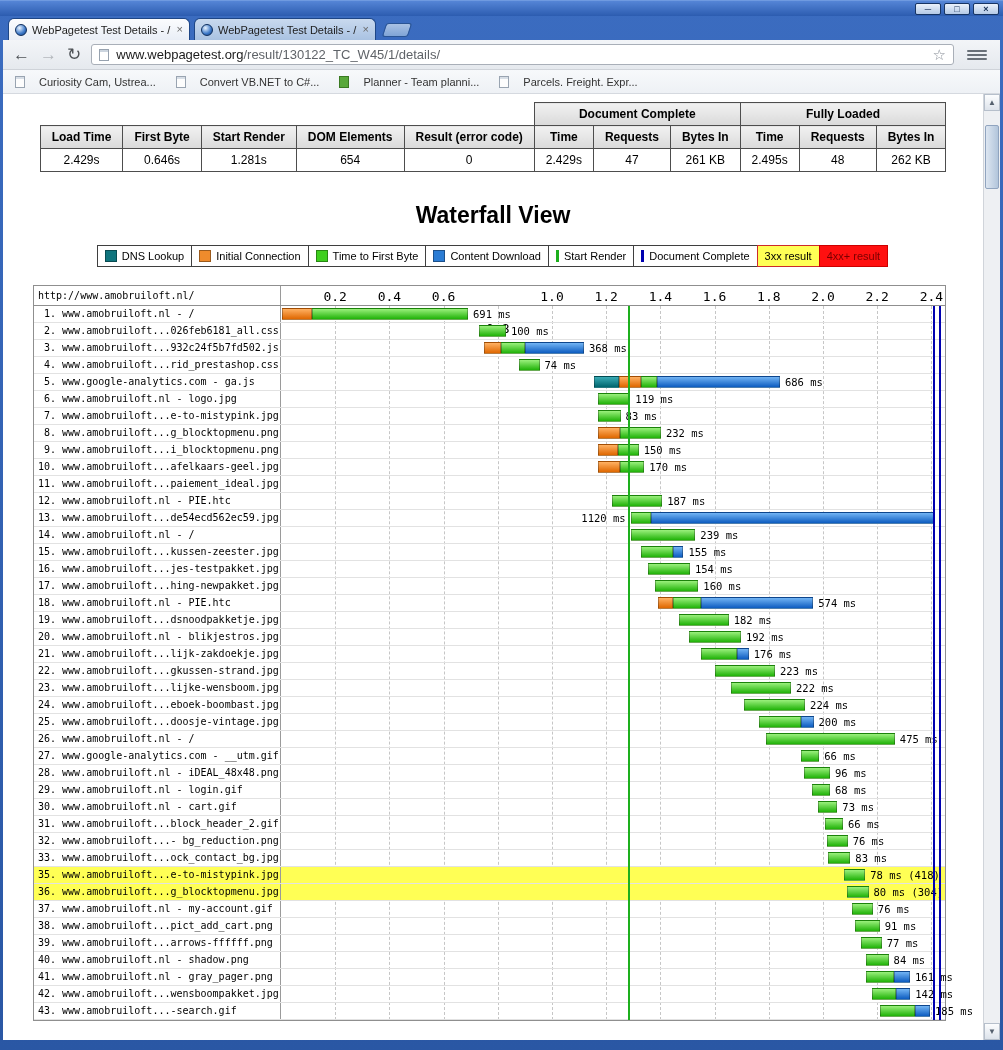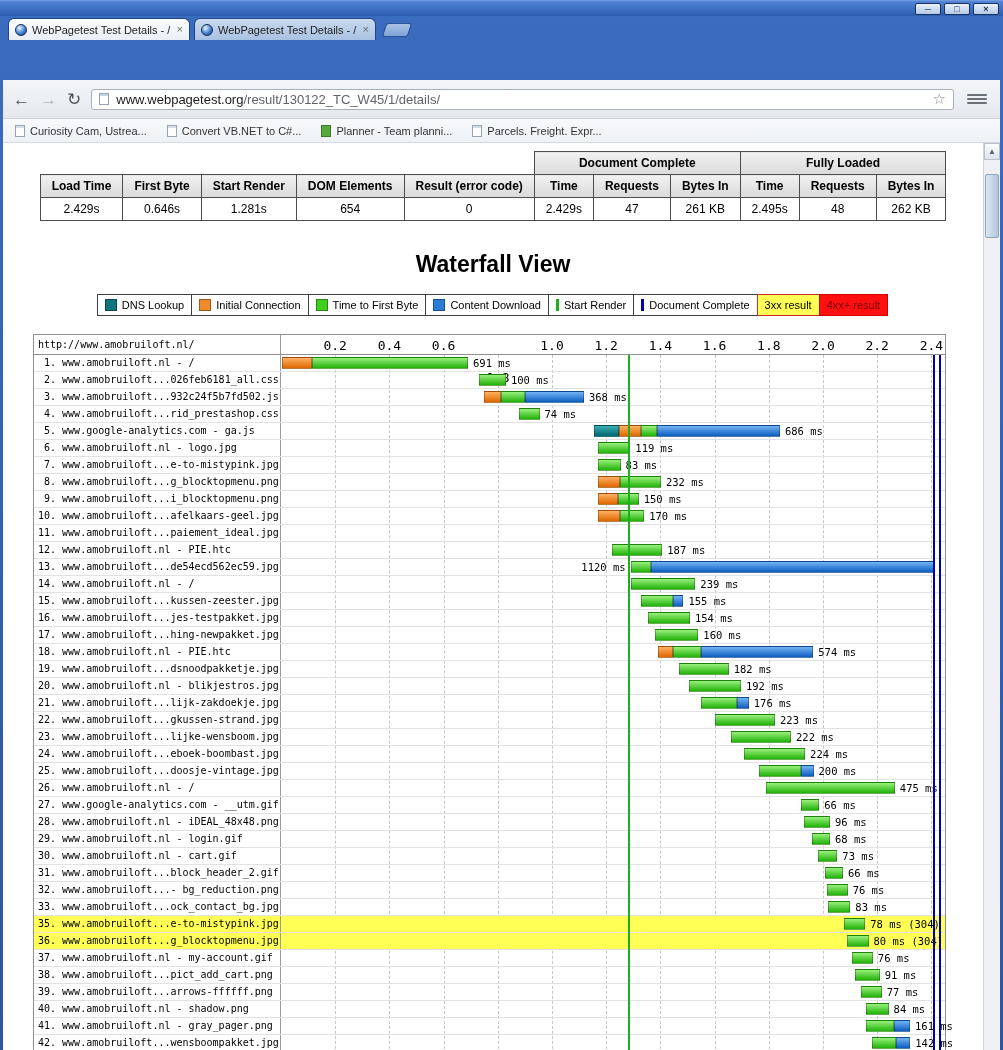--- a/index.html
+++ b/index.html
@@ -27,41 +27,41 @@
            background:radial-gradient(circle at 35% 30%,#eaf4ff,#3a77c8 60%,#16407e);border:1px solid #0e2e5e;}
   .tab-title{flex:1;white-space:nowrap;overflow:hidden;}
   .tab-close{margin-left:4px;color:#6a6a6a;font-size:11px;line-height:11px;}
   .tab-close::before{content:"\00D7";}
   .tab-stub{width:26px;height:14px;margin:0 0 3px 4px;background:linear-gradient(#a9c2e4,#7fa4d6);
             border:1px solid #2a5494;border-radius:3px;transform:skewX(-18deg);}
 
   .inner{margin:0 3px;background:#fff;height:1000px;}
 
   
-  .navbar{height:39px;background:linear-gradient(#f3f5f8,#e5e9ee);border-bottom:1px solid #cfd3d9;
-          display:flex;align-items:center;padding:0 10px;gap:10px;margin-top:40px;}
+  .navbar{height:30px;background:linear-gradient(#f3f5f8,#e5e9ee);border-bottom:1px solid #cfd3d9;
+          display:flex;align-items:center;padding:0 10px;gap:10px;}
   .nav-btn{font-size:17px;line-height:1;color:#4e5256;cursor:default;}
   .nav-btn.back::before{content:"\2190";font-weight:bold;}
   .nav-btn.fwd::before{content:"\2192";font-weight:bold;color:#b3b7bc;}
   .nav-btn.reload::before{content:"\21BB";}
   .omnibox{flex:1;height:21px;background:#fff;border:1px solid #a9afb8;border-radius:3px;
            display:flex;align-items:center;padding:0 7px;gap:7px;}
   .page-ic{width:10px;height:12px;background:#fff;border:1px solid #97a2af;box-shadow:inset 0 2px 0 #ccd5df;flex:none;}
   .url{flex:1;font-size:13px;white-space:nowrap;overflow:hidden;}
   .url .domain{color:#1b1b1b;}
   .url .path{color:#5f6368;}
   .star{flex:none;}
   .star::before{content:"\2606";font-size:15px;color:#8a9099;}
   .menu-btn{width:26px;height:17px;display:flex;flex-direction:column;justify-content:center;gap:2px;padding:0 3px;}
   .menu-btn i{display:block;height:2px;background:#697078;border-radius:1px;}
 
   
   .bookmarksbar{height:24px;background:linear-gradient(#f7f9fb,#eef1f5);border-bottom:1px solid #d5d9df;
                 display:flex;align-items:center;padding:0 12px;gap:20px;}
-  .bm-item{display:flex;align-items:center;gap:5px;font-size:11px;color:#333;white-space:nowrap;}
+  .bm-item{display:flex;align-items:center;gap:14px;font-size:11px;color:#333;white-space:nowrap;}
   .bm-ic{width:10px;height:12px;background:#fdfdfd;border:1px solid #99a4b1;flex:none;box-shadow:inset 0 2px 0 #d7dee6;}
   .bm-ic.green{background:#58a83a;border-color:#3a7a22;box-shadow:none;}
 
   
   .page-area{height:946px;display:flex;}
   .page-content{flex:1;background:#fff;overflow:hidden;position:relative;}
 
   .v-scrollbar{width:17px;background:#eef0f3;border-left:1px solid #d0d4da;display:flex;flex-direction:column;}
   .sb-btn{height:17px;flex:none;background:linear-gradient(#fcfdfe,#dde3eb);border:1px solid #b6bfcb;
           font-size:8px;color:#55606e;text-align:center;line-height:15px;}
@@ -516,21 +516,21 @@
                 <div class="wf-url">33. www.amobruiloft...ock_contact_bg.jpg</div>
                 <div class="wf-track">
                   <span class="seg ttfb" style="left: 546.878px; width: 22.493px;"></span>
                   <span class="wf-label" style="left: 574.371px;">83 ms</span>
                 </div>
               </div>
               <div class="wf-row hl">
                 <div class="wf-url">35. www.amobruiloft...e-to-mistypink.jpg</div>
                 <div class="wf-track">
                   <span class="seg ttfb" style="left: 563.138px; width: 21.138px;"></span>
-                  <span class="wf-label" style="left: 589.276px;">78 ms (304)</span>
+                  <span class="wf-label" style="left: 589.276px;">78 ms (418)</span>
                 </div>
               </div>
               <div class="wf-row hl">
                 <div class="wf-url">36. www.amobruiloft...g_blocktopmenu.jpg</div>
                 <div class="wf-track">
                   <span class="seg ttfb" style="left: 565.848px; width: 21.68px;"></span>
                   <span class="wf-label" style="left: 592.528px;">80 ms (304)</span>
                 </div>
               </div>
               <div class="wf-row">

